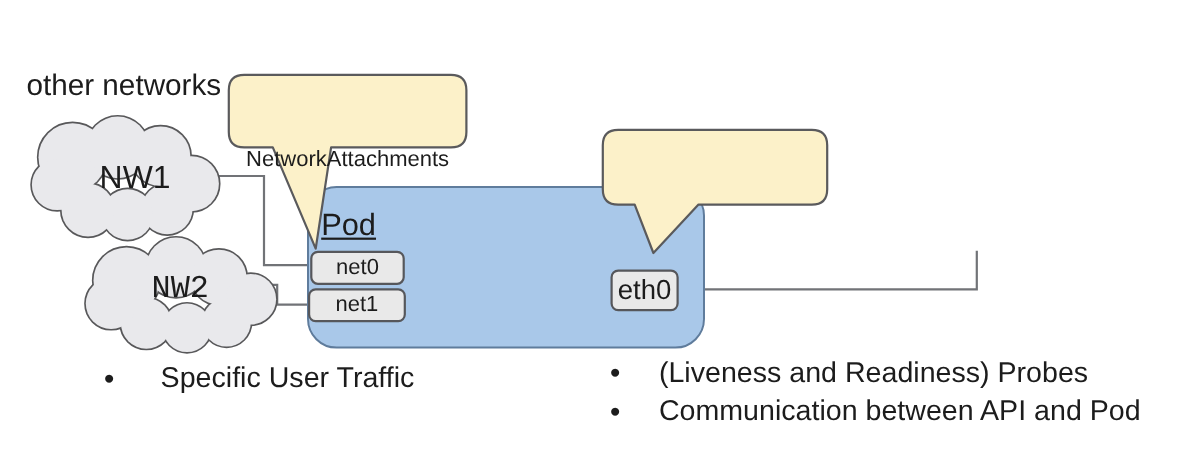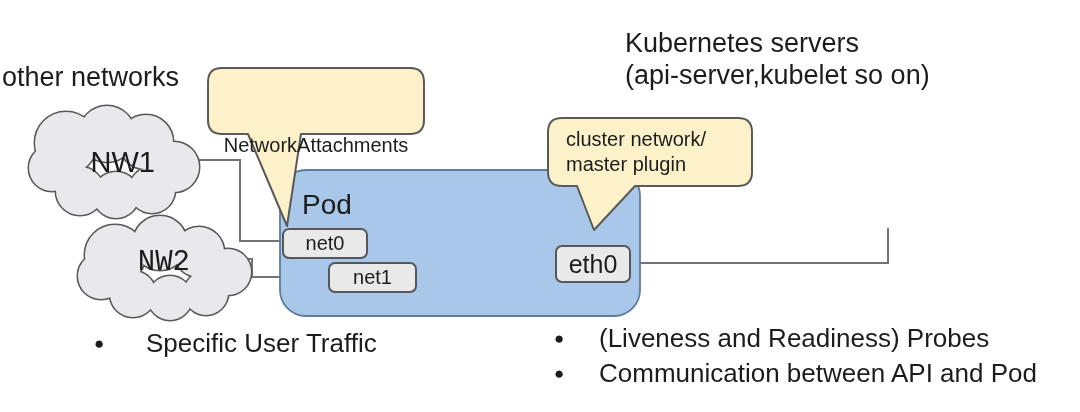--- a/index.html
+++ b/index.html
@@ -21,23 +21,23 @@
 
   
   .cloud-stroke { fill: var(--cloud_fill); stroke: var(--cloud_stroke); stroke-width: 3; }
   .cloud-fill   { fill: var(--cloud_fill); stroke: none; }
   .connector    { fill: none; stroke: var(--line); stroke-width: 2; }
   .pod-rect     { fill: var(--pod_fill); stroke: var(--pod_stroke); stroke-width: 1.8; }
   .bubble       { fill: var(--bubble_fill); stroke: var(--bubble_stroke); stroke-width: 2; stroke-linejoin: round; }
 
   
   .lbl { white-space: nowrap; }
-  .other-networks { left: 2px; top: 62px; font-size: 27px; }
+  .other-networks { left: 24px; top: 62px; font-size: 27px; }
   .k8s-block { left: 625px; top: 27px; font-size: 27px; line-height: 32px; }
-  .pod-label { left: 302px; top: 189px; font-size: 28px; }
+  .pod-label { left: 292px; top: 189px; font-size: 28px; text-decoration: underline; }
   .cloud-label { width: 85px; text-align: right; font-size: 29px; }
   .cloud-label.nw1 { left: 70px; top: 146px; }
   .cloud-label.nw2 { left: 105px; top: 246px; font-family: Liberation Mono, monospace; }
 
   .callout-text { font-size: 20px; line-height: 25px; }
   .callout-na { left: 208px; top: 89px; width: 216px; text-align: center; margin-top: 44px; }
   .callout-cn { left: 566px; top: 127px; width: 180px; text-align: left; }
 
   
   .iface {
@@ -45,22 +45,22 @@
     background: var(--box_fill);
     border: 2px solid var(--box_stroke);
     border-radius: 7px;
     display: flex;
     align-items: center;
     justify-content: center;
     font-size: 20px;
     box-sizing: border-box;
   }
   .iface.net0 { left: 282px; top: 228px; width: 86px; height: 31px; }
-  .iface.net1 { left: 280px; top: 262px; width: 89px; height: 31px; margin-left: 48px; }
-  .iface.eth0 { left: 555px; top: 245px; width: 76px; height: 38px; font-size: 25px; }
+  .iface.net1 { left: 280px; top: 262px; width: 89px; height: 31px; }
+  .iface.eth0 { left: 555px; top: 245px; width: 62px; height: 38px; font-size: 25px; }
 
   
   .bullets { position: absolute; }
   .bullets-left  { left: 88px;  top: 326px; }
   .bullets-right { left: 548px; top: 321px; }
   .bullet { display: flex; align-items: center; height: 35px; font-size: 26px; white-space: nowrap; }
   .dot { width: 13px; line-height: 1; font-size: 17px; flex: none; }
   .dot::before { content: "●"; }
   .bullets-left  .dot { margin: 0 39px 0 6px; }
   .bullets-right .dot { margin: 0 32px 0 6px; }
@@ -104,35 +104,27 @@
     <use href="#cloud-nw2-shape" class="cloud-fill"></use>
 
     <rect class="pod-rect" x="280" y="170" width="360" height="146" rx="26"></rect>
 
     <path class="bubble" d="M 222,68 H 410 Q 424,68 424,82 V 120 Q 424,134 410,134 H 301 L 287,226 L 248,134 H 222 Q 208,134 208,120 V 82 Q 208,68 222,68 Z"></path>
     <path class="bubble" d="M 562,118 H 738 Q 752,118 752,132 V 172 Q 752,186 738,186 H 635 L 594,230 L 577,186 H 562 Q 548,186 548,172 V 132 Q 548,118 562,118 Z"></path>
   </svg>
 
   <div class="abs lbl other-networks">other networks</div>
 
-  <div class="abs k8s-block">
-    <div class="lbl">Kubernetes servers</div>
-    <div class="lbl">(api-server,kubelet so on)</div>
-  </div>
 
   <div class="abs lbl cloud-label nw1">NW1</div>
   <div class="abs lbl cloud-label nw2">NW2</div>
 
   <div class="abs lbl pod-label">Pod</div>
 
   <div class="abs callout-text callout-na">NetworkAttachments</div>
-  <div class="abs callout-text callout-cn">
-    <div>cluster network/</div>
-    <div>master plugin</div>
-  </div>
 
   <div class="iface net0">
     <span>net0</span>
   </div>
   <div class="iface net1">
     <span>net1</span>
   </div>
   <div class="iface eth0">
     <span>eth0</span>
   </div>

